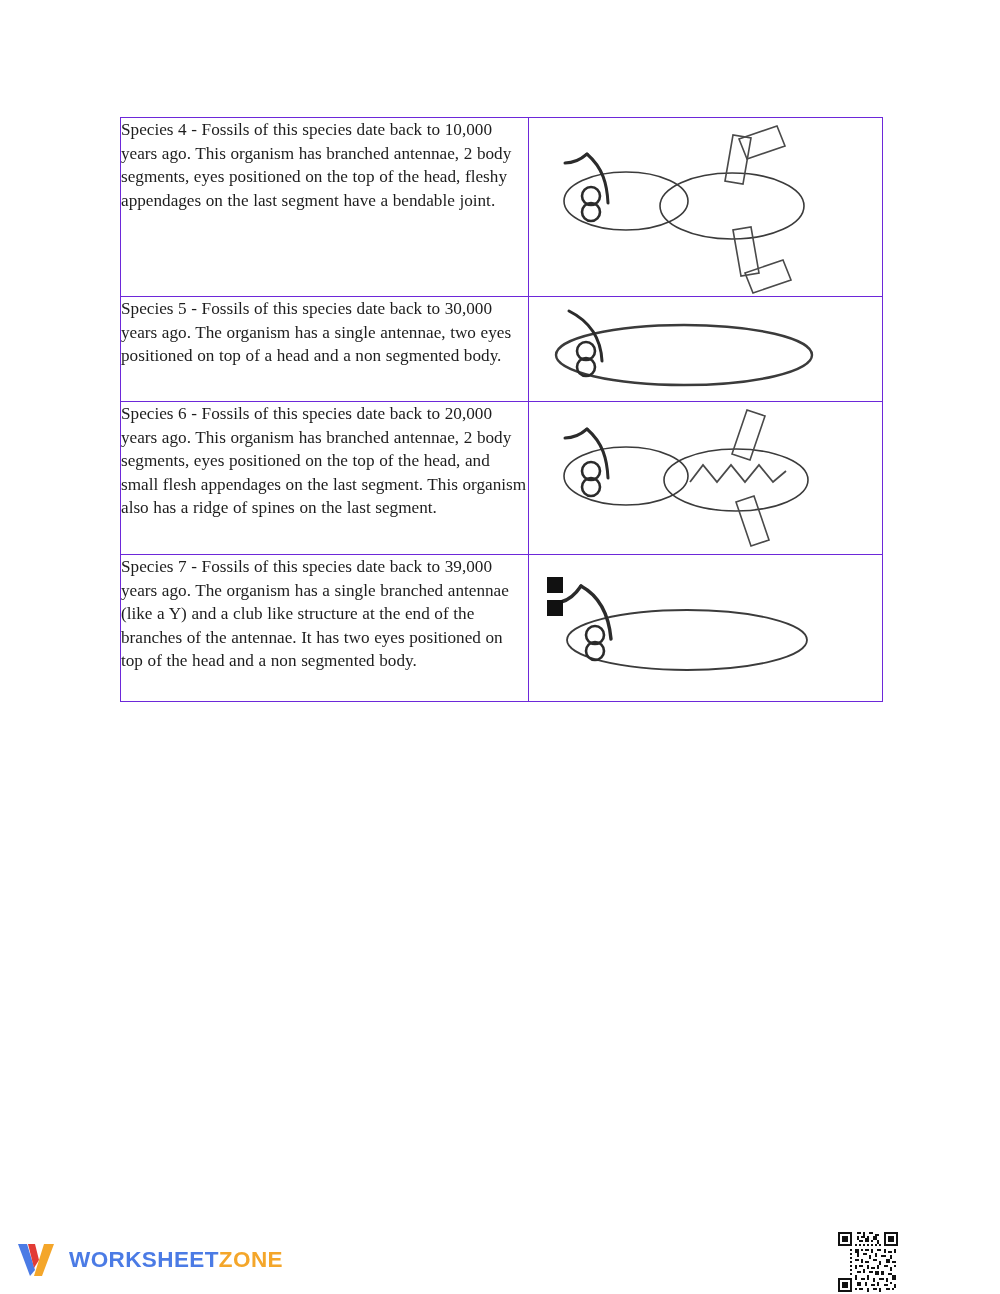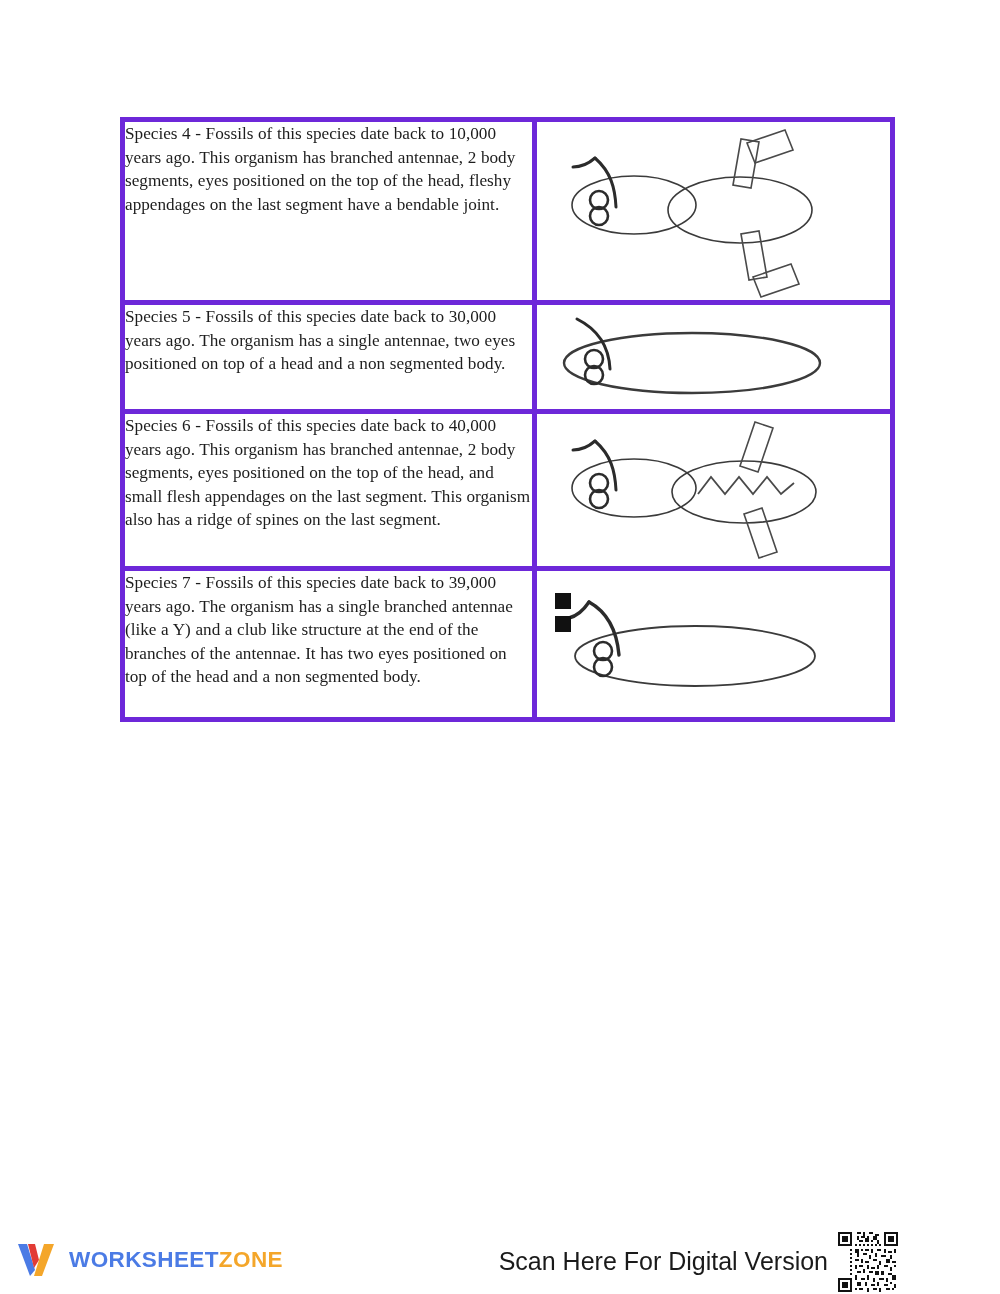--- a/index.html
+++ b/index.html
@@ -22,21 +22,21 @@
     left: 120px;
     top: 117px;
     width: 760px;
   }
   table.species-table {
     border-collapse: collapse;
     width: 760px;
     table-layout: fixed;
   }
   table.species-table td {
-    border: 5px solid #6d28d9;
+    border: 1px solid #6d28d9;
     vertical-align: top;
     padding: 0;
   }
   td.desc-cell {
     width: 407px;
     padding: 16px 14px 14px 12px;
   }
   td.art-cell {
     width: 353px;
     padding: 0;
@@ -170,21 +170,21 @@
                 <circle cx="57" cy="54" r="9"></circle>
                 <circle cx="57" cy="70" r="9"></circle>
               </g>
             </svg>
           </div>
         </td>
       </tr>
 
       <tr>
         <td class="desc-cell">
-          <p class="desc-text">Species 6 - Fossils of this species date back to 40,000 years ago. This organism has branched antennae, 2 body segments, eyes positioned on the top of the head, and small flesh appendages on the last segment. This organism also has a ridge of spines on the last segment.</p>
+          <p class="desc-text">Species 6 - Fossils of this species date back to 20,000 years ago. This organism has branched antennae, 2 body segments, eyes positioned on the top of the head, and small flesh appendages on the last segment. This organism also has a ridge of spines on the last segment.</p>
         </td>
         <td class="art-cell">
           <div class="art-wrap">
             <svg width="353" height="152" viewBox="0 0 353 152" xmlns="http://www.w3.org/2000/svg">
               <g fill="none" stroke="#3b3b3b" stroke-width="1.6">
                 <ellipse cx="97" cy="74" rx="62" ry="29"></ellipse>
                 <ellipse cx="207" cy="78" rx="72" ry="31"></ellipse>
               </g>
               <g fill="none" stroke="#2b2b2b" stroke-width="3" stroke-linecap="round">
                 <path d="M79,76 C78,57 74,41 58,27"></path>
@@ -242,21 +242,20 @@
       <path d="M2,4 L11,4 L19,30 L14,36 Z" fill="#4b7be5"></path>
       <path d="M12,4 L19,4 L23,20 L18,28 Z" fill="#e23b35"></path>
       <path d="M28,4 L38,4 L26,36 L18,36 Z" fill="#f4a62a"></path>
     </svg>
     <div class="brand-text">
       <span class="w1">WORKSHEET</span><span class="w2">ZONE</span>
     </div>
   </div>
 
   <div class="scan-block">
-    <div class="scan-label">Scan Here For Digital Version</div>
     <svg class="qr" viewBox="0 0 29 29" shape-rendering="crispEdges" xmlns="http://www.w3.org/2000/svg">
       <rect width="29" height="29" fill="#ffffff"></rect>
       <g fill="#111111">
 
         <path d="M0,0 h7 v7 h-7 z M1,1 v5 h5 v-5 z M2,2 h3 v3 h-3 z"></path>
 
         <path d="M22,0 h7 v7 h-7 z M23,1 v5 h5 v-5 z M24,2 h3 v3 h-3 z"></path>
 
         <path d="M0,22 h7 v7 h-7 z M1,23 v5 h5 v-5 z M2,24 h3 v3 h-3 z"></path>
 

